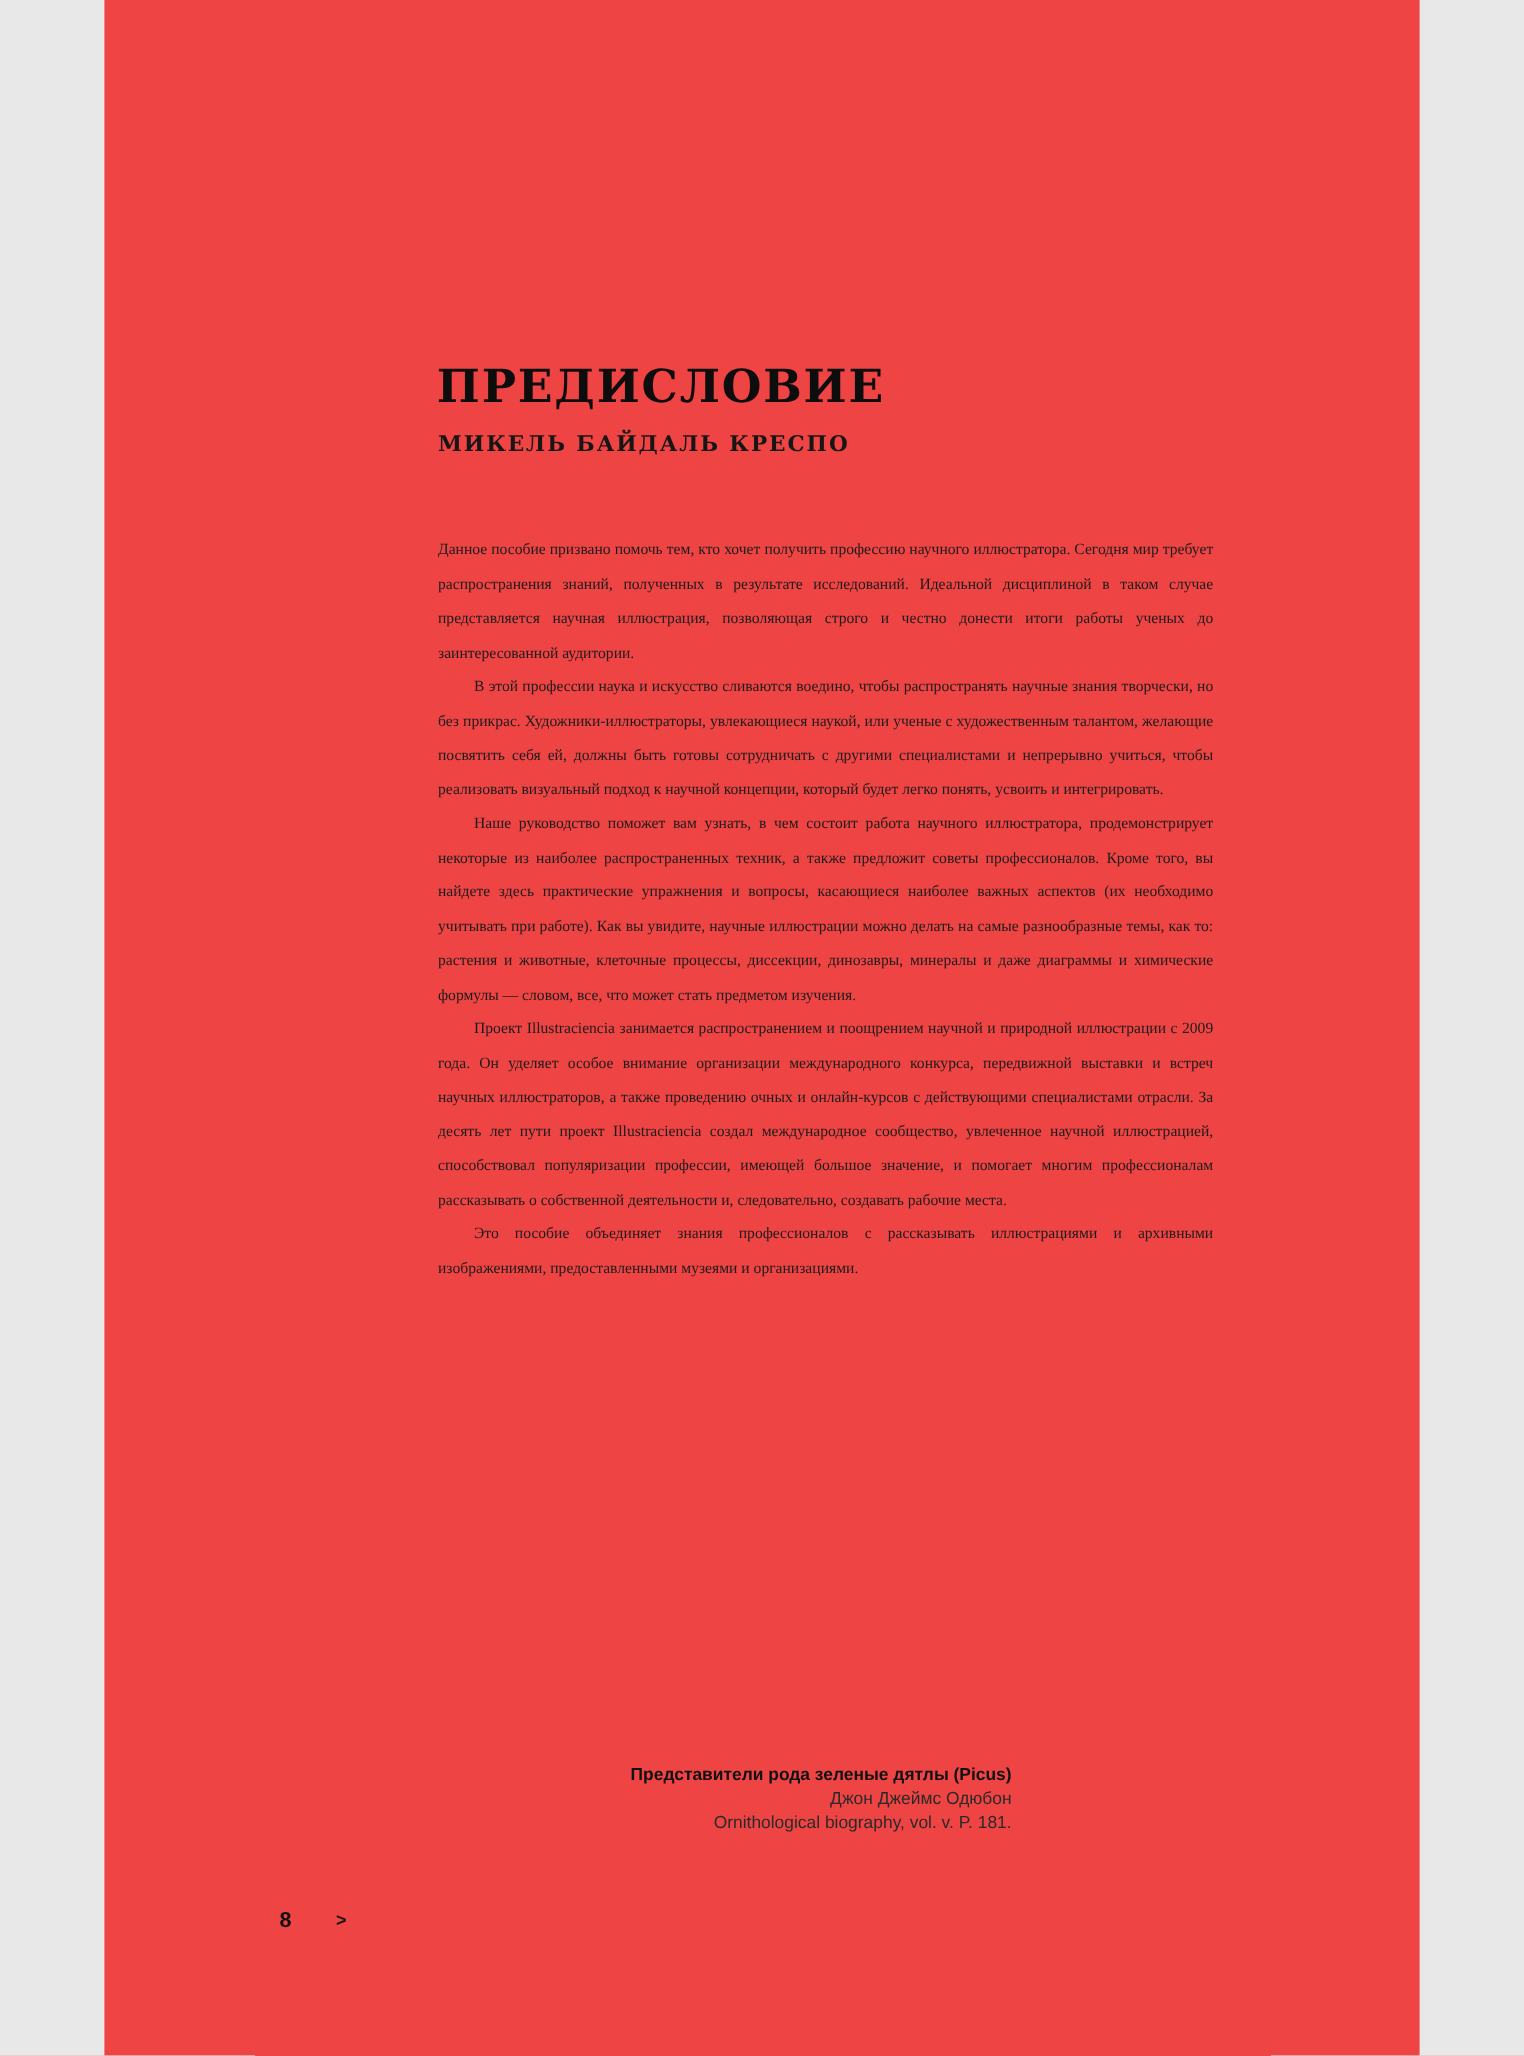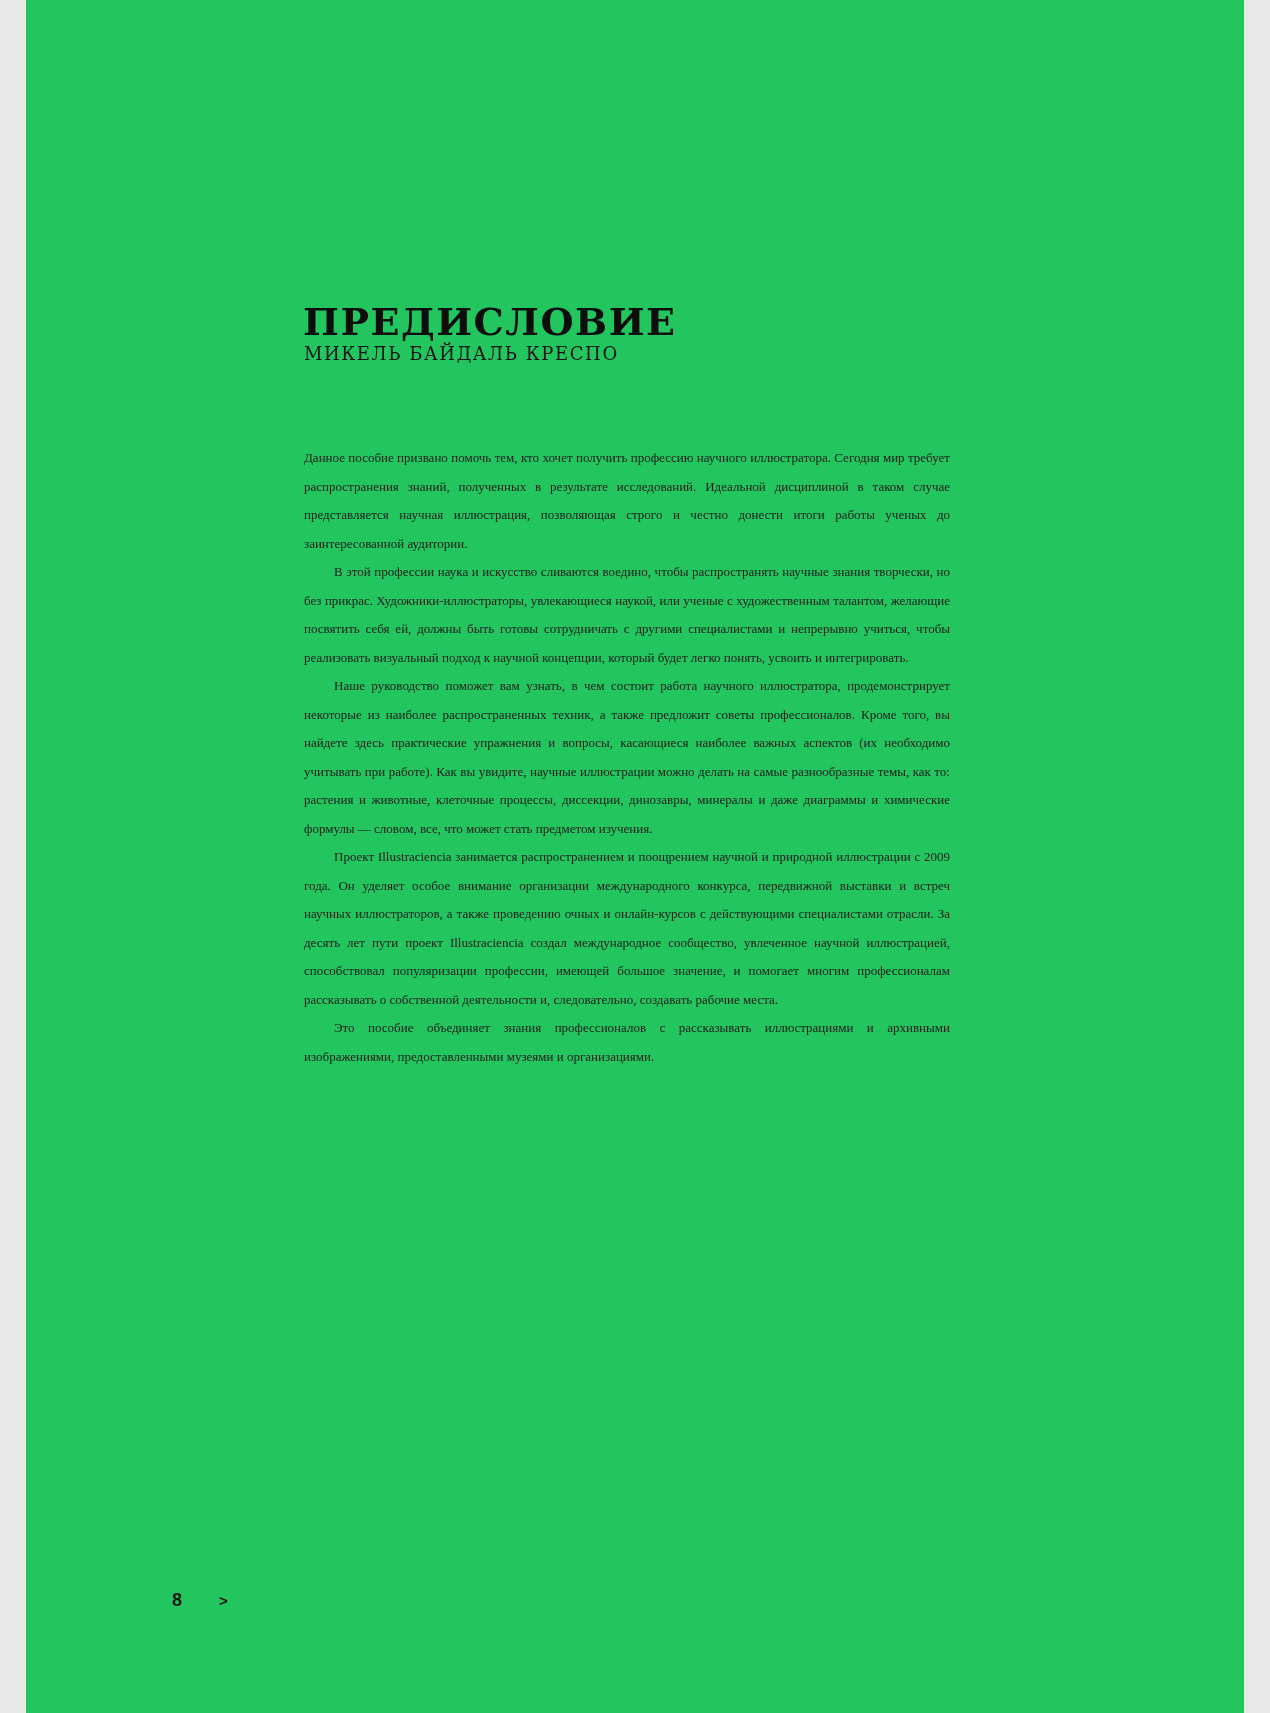--- a/index.html
+++ b/index.html
@@ -1,42 +1,42 @@
 <!DOCTYPE html>
 <html><head>
 <meta charset="utf-8">
 <style>
   html, body { margin: 0; padding: 0; background: #e8e8e8; }
   .page {
     position: relative;
-    width: 1218px;
+    width: 1096px;
     height: 1713px;
     margin: 0 auto;
-    background: #22c55e;
+    background: #ef4444;
     color: #1c1c1c;
     overflow: hidden;
   }
   .title {
     position: absolute;
     left: 277px;
     top: 278px;
     font-family: "DejaVu Serif", serif;
     font-weight: 700;
     font-size: 38px;
     line-height: 1;
     letter-spacing: 1.5px;
     color: #0d0d0d;
     white-space: nowrap;
   }
   .subtitle {
     position: absolute;
     left: 278px;
-    top: 345px;
+    top: 362px;
     font-family: "DejaVu Serif", serif;
-    font-weight: 400;
+    font-weight: 700;
     font-size: 18px;
     line-height: 1;
     letter-spacing: 1.6px;
     color: #161616;
     white-space: nowrap;
   }
   .preface-text {
     position: absolute;
     left: 278px;
     top: 444px;
@@ -85,19 +85,24 @@
   <div class="subtitle">МИКЕЛЬ БАЙДАЛЬ КРЕСПО</div>
 
   <div class="preface-text">
       <p class="para">Данное пособие призвано помочь тем, кто хочет получить профессию научного иллюстратора. Сегодня мир требует распространения знаний, полученных в результате исследований. Идеальной дисциплиной в таком случае представляется научная иллюстрация, позволяющая строго и честно донести итоги работы ученых до заинтересованной аудитории.</p>
       <p class="para indent">В этой профессии наука и искусство сливаются воедино, чтобы распространять научные знания творчески, но без прикрас. Художники-иллюстраторы, увлекающиеся наукой, или ученые с художественным талантом, желающие посвятить себя ей, должны быть готовы сотрудничать с другими специалистами и непрерывно учиться, чтобы реализовать визуальный подход к научной концепции, который будет легко понять, усвоить и интегрировать.</p>
       <p class="para indent">Наше руководство поможет вам узнать, в чем состоит работа научного иллюстратора, продемонстрирует некоторые из наиболее распространенных техник, а также предложит советы профессионалов. Кроме того, вы найдете здесь практические упражнения и вопросы, касающиеся наиболее важных аспектов (их необходимо учитывать при работе). Как вы увидите, научные иллюстрации можно делать на самые разнообразные темы, как то: растения и животные, клеточные процессы, диссекции, динозавры, минералы и даже диаграммы и химические формулы — словом, все, что может стать предметом изучения.</p>
       <p class="para indent">Проект Illustraciencia занимается распространением и поощрением научной и природной иллюстрации с 2009 года. Он уделяет особое внимание организации международного конкурса, передвижной выставки и встреч научных иллюстраторов, а также проведению очных и онлайн-курсов с действующими специалистами отрасли. За десять лет пути проект Illustraciencia создал международное сообщество, увлеченное научной иллюстрацией, способствовал популяризации профессии, имеющей большое значение, и помогает многим профессионалам рассказывать о собственной деятельности и, следовательно, создавать рабочие места.</p>
       <p class="para indent">Это пособие объединяет знания профессионалов с рассказывать иллюстрациями и архивными изображениями, предоставленными музеями и организациями.</p>
     </div>
 
+  <div class="caption">
+    <div class="caption-title">Представители рода зеленые дятлы (Picus)</div>
+    <div class="caption-author">Джон Джеймс Одюбон</div>
+    <div class="caption-source">Ornithological biography, vol. v. P. 181.</div>
+  </div>
 
   <div class="footer">
     <span class="page-number">8</span>
     <span class="arrow">&gt;</span>
   </div>
 
 </div>
 
 </body></html>

